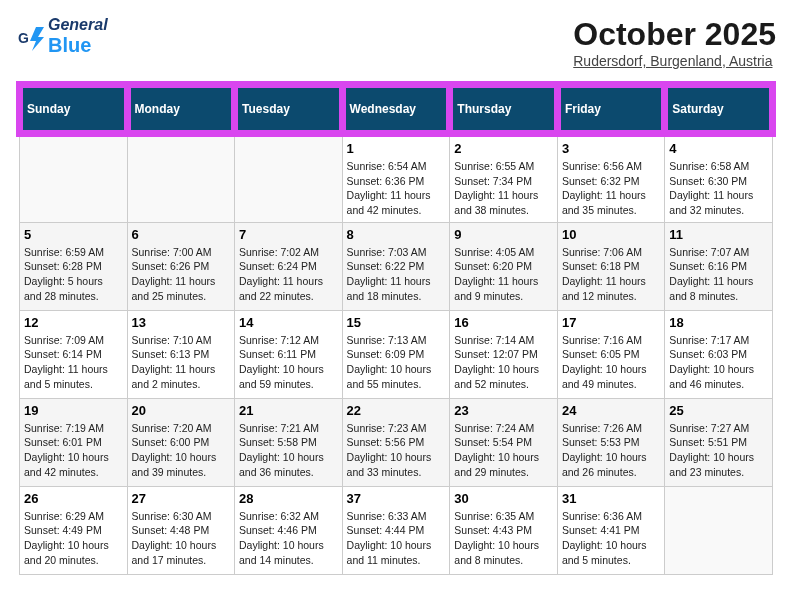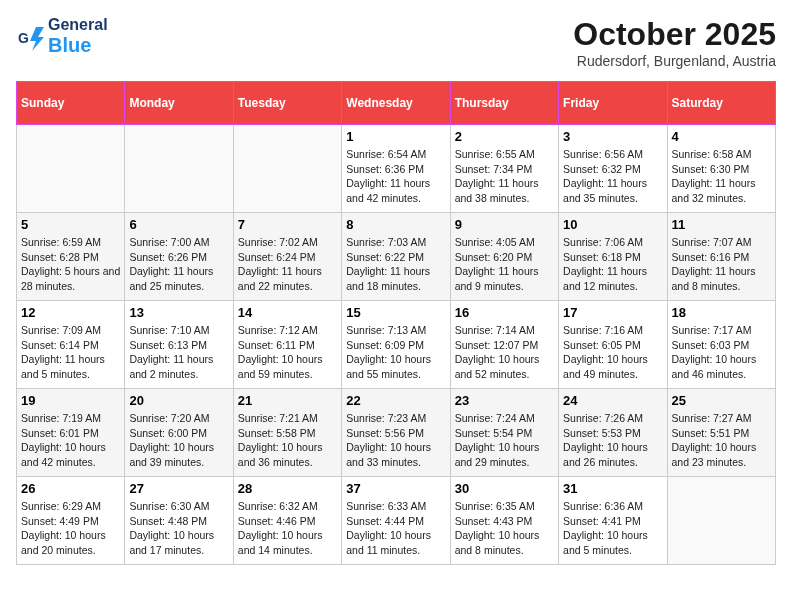--- a/index.html
+++ b/index.html
@@ -19,44 +19,45 @@
     .logo {
       display: flex;
       align-items: center;
     }
     .logo-icon {
       width: 28px;
       height: 28px;
       margin-right: 4px;
     }
     .title-block {
-      text-align: right;
+      text-align: left;
     }
     .month-title {
       font-size: 32px;
       font-weight: bold;
       color: #1a1a1a;
     }
     .subtitle {
       font-size: 14px;
       color: #444;
+      text-decoration: underline;
     }
     table {
       width: 100%;
       border-collapse: collapse;
       font-size: 11px;
     }
     thead tr th {
-      background: #ef4444;
+      background: #0c4a6e;
       color: #fff;
       padding: 14px 4px;
       text-align: left;
       font-size: 12px;
       font-weight: bold;
-      border: 1px solid #d946ef;
+      border: 7px solid #d946ef;
     }
     tbody tr td {
       border: 1px solid #ccc;
       vertical-align: top;
       padding: 4px;
       height: 88px;
       width: 108px;
       background: #fff;
     }
     tbody tr:nth-child(even) td {
@@ -78,21 +79,21 @@
 </head>
 <body>
 
 <div class="header">
   <div class="logo">
     <svg class="logo-icon" viewBox="0 0 28 28">
       <text x="2" y="20" font-size="14" font-weight="bold" fill="#1a3a6b">G</text>
       <polygon points="20,4 28,4 22,14 28,14 16,28 20,18 14,18" fill="#2196F3"></polygon>
     </svg>
     <div>
-      <div style="font-size:16px;font-weight:bold;color:#1a3a6b;">General</div>
+      <div style="font-size:16px;font-weight:bold;color:#1a3a6b;font-style:italic;">General</div>
       <div style="font-size:20px;font-weight:bold;color:#2196F3;">Blue</div>
     </div>
   </div>
   <div class="title-block">
     <div class="month-title">October 2025</div>
     <div class="subtitle">Rudersdorf, Burgenland, Austria</div>
   </div>
 </div>
 
 <table>

